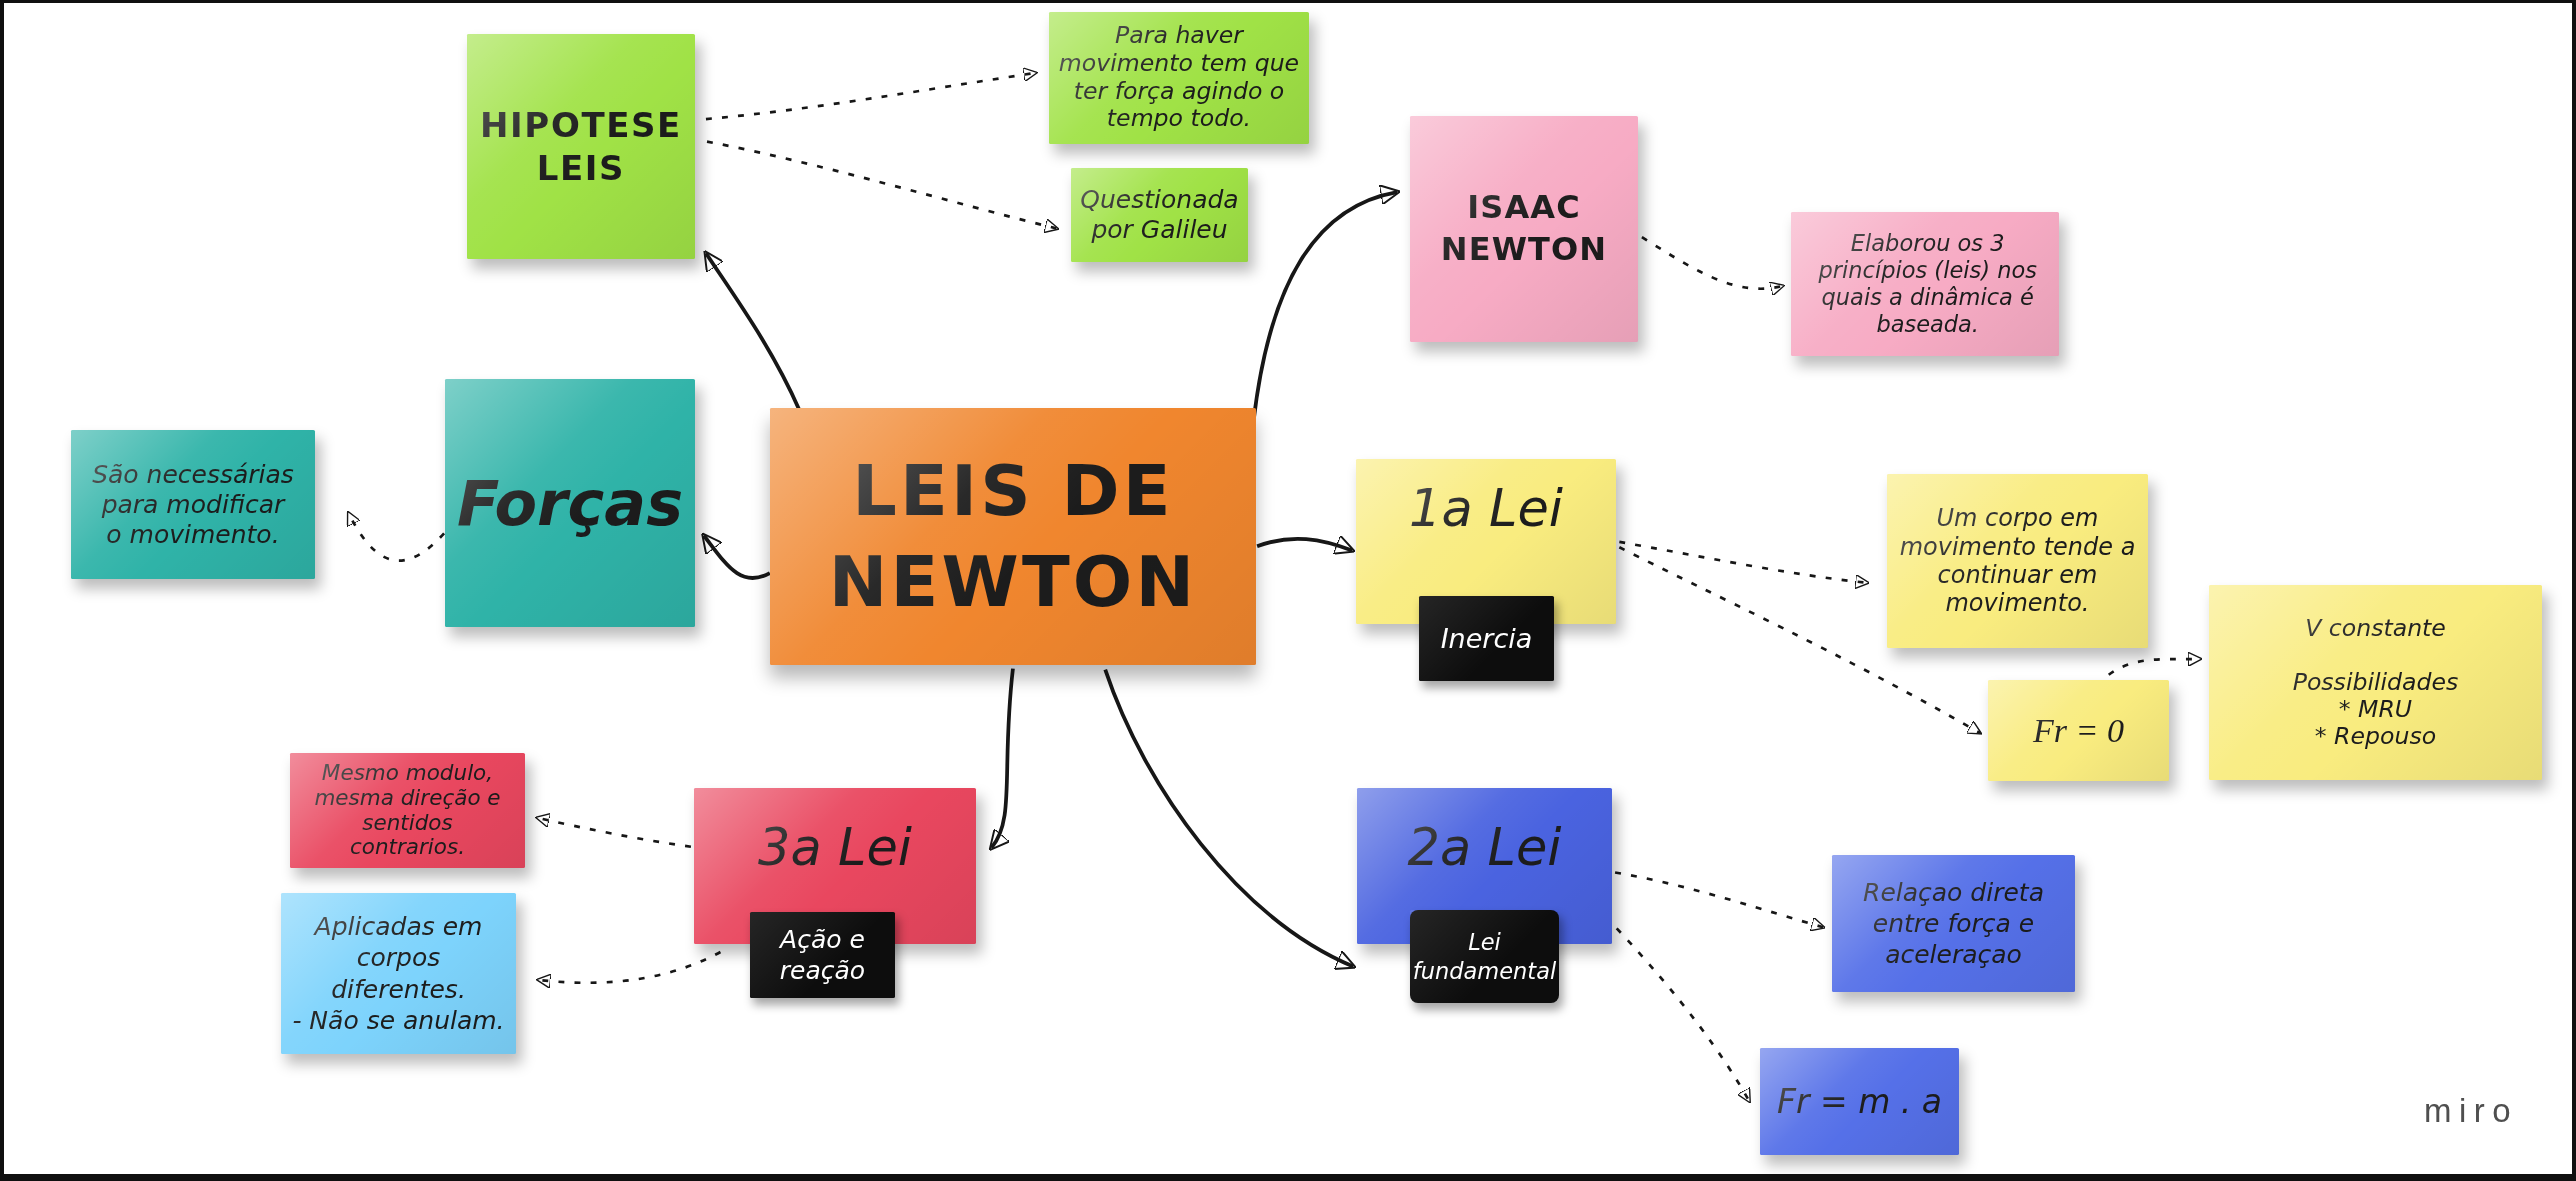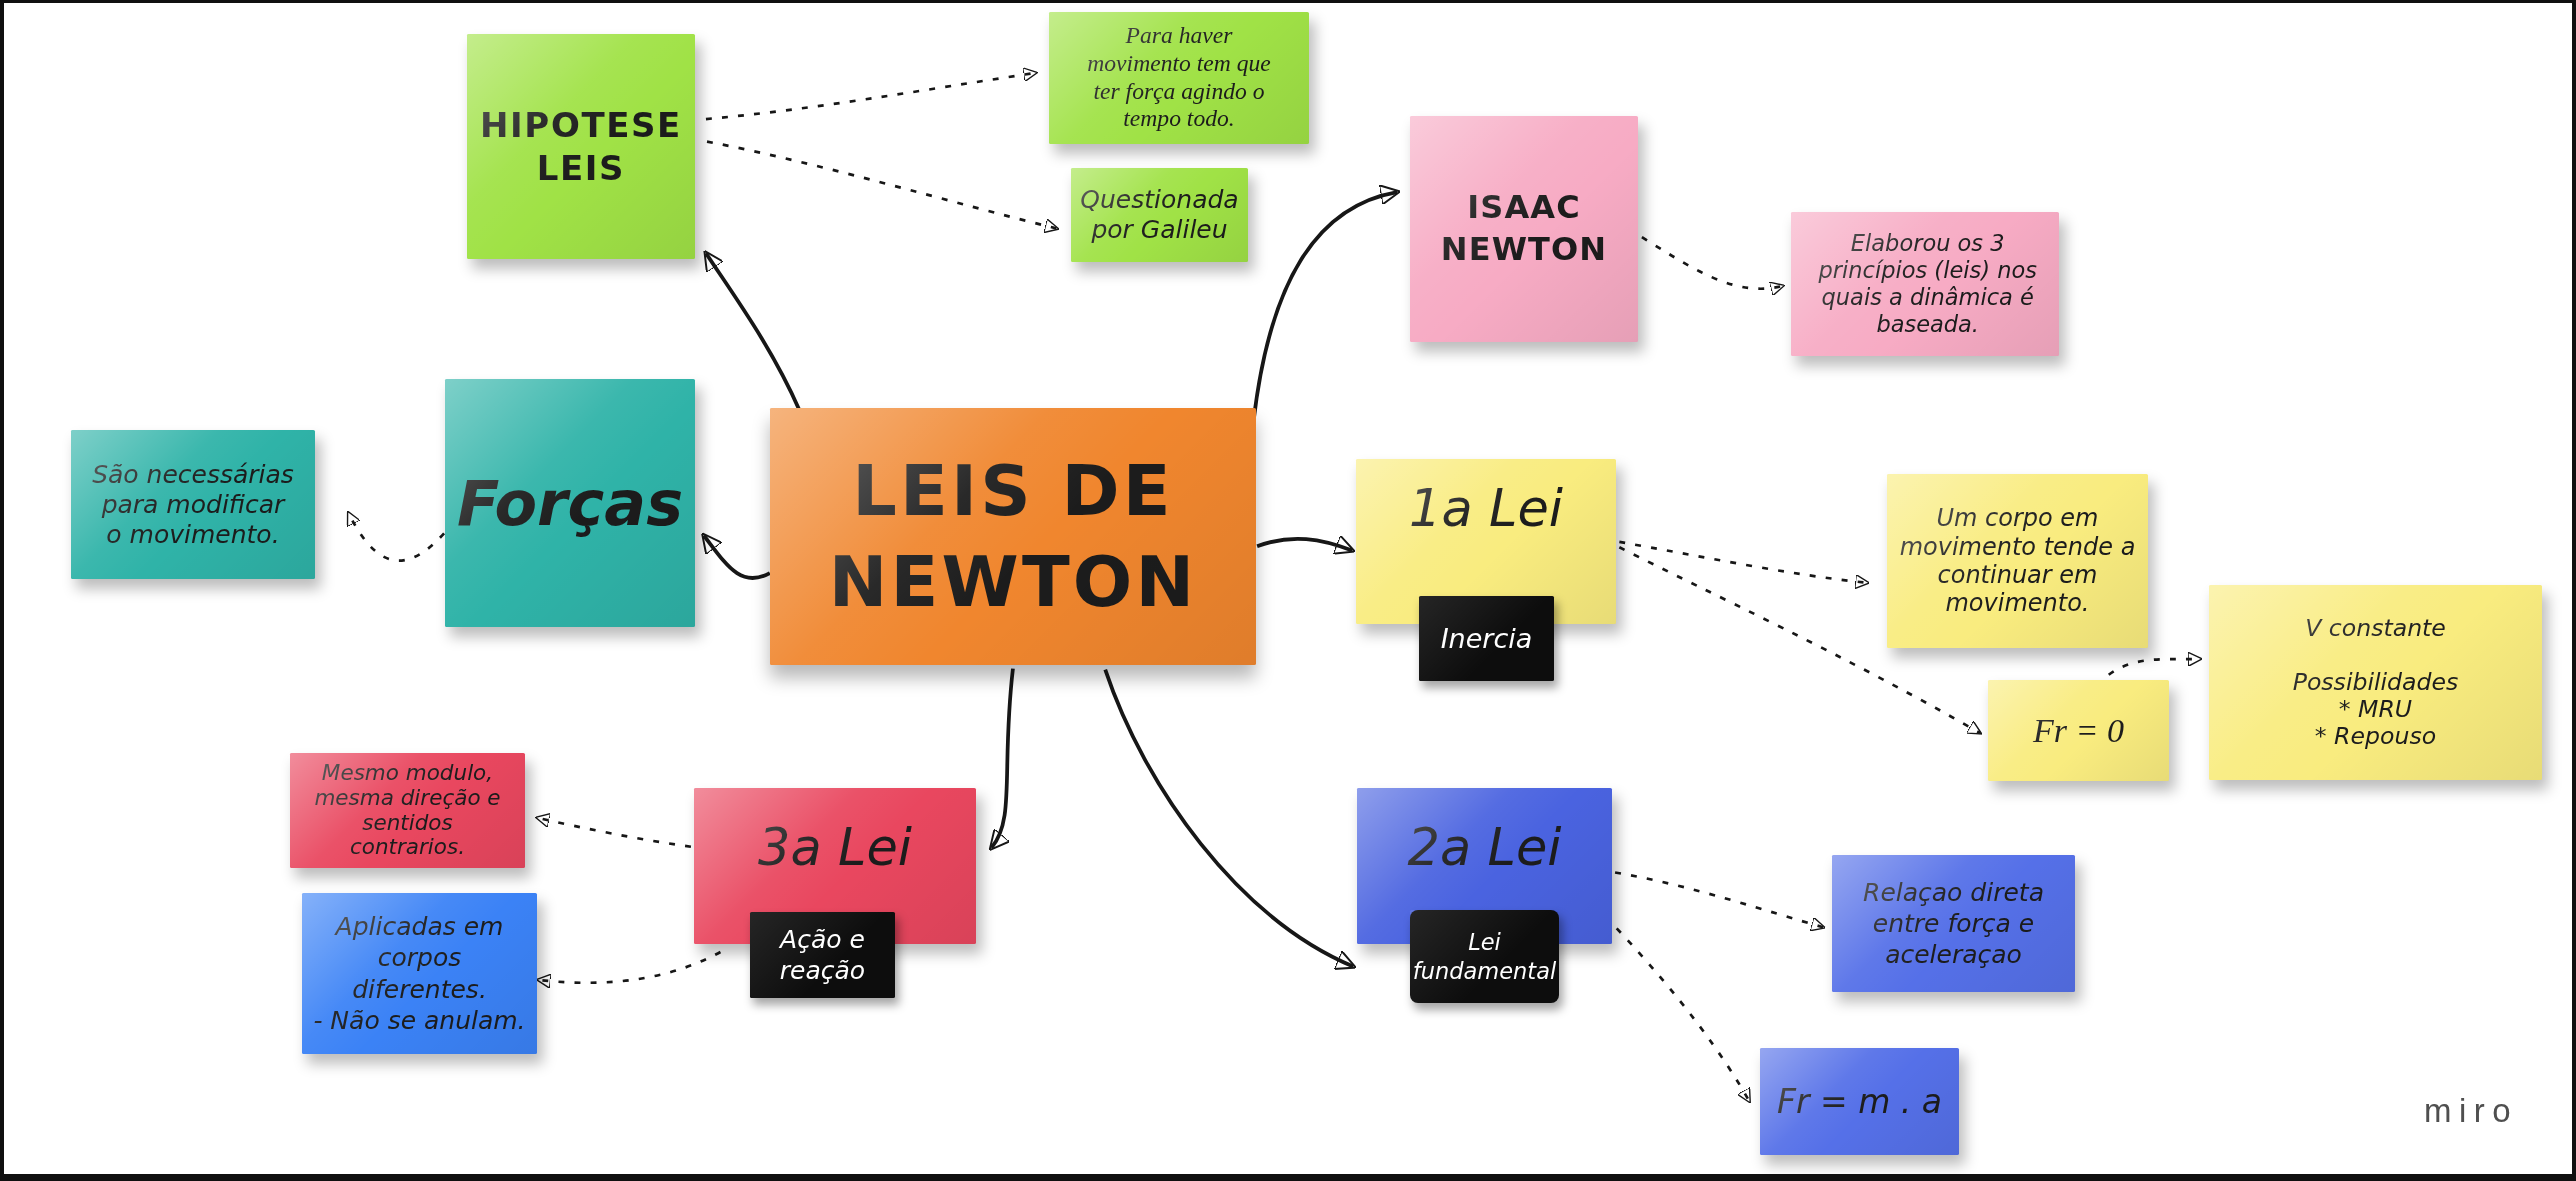--- a/index.html
+++ b/index.html
@@ -61,21 +61,21 @@
     <path class="dotted" marker-end="url(#ah)" d="M 3900,1272 C 3952,1212 4020,1224 4092,1222"></path>
     <path class="dotted" marker-end="url(#ah)" d="M 3002,1620 C 3150,1645 3282,1692 3390,1722"></path>
     <path class="dotted" marker-end="url(#ah)" d="M 3005,1724 C 3125,1852 3205,1962 3252,2046"></path>
     <path class="dotted" marker-end="url(#ah)" d="M 1280,1572 C 1180,1558 1082,1538 994,1518"></path>
     <path class="dotted" marker-end="url(#ah)" d="M 1335,1768 C 1225,1828 1100,1832 996,1820"></path>
   </svg>
 
   <div class="note title-text" style="left: 463px; top: 31px; width: 228px; height: 225px; font-size: 34px; line-height: 1.25; letter-spacing: 1.6px; background: rgb(160, 226, 70);">HIPOTESE
 LEIS</div>
 
-  <div class="note script-text" style="left: 1045px; top: 8.6px; width: 260px; height: 132px; font-size: 23.6px; line-height: 1.18; background: rgb(160, 226, 70); font-family: Liberation Serif, serif;">Para haver
+  <div class="note script-text" style="left: 1045px; top: 8.6px; width: 260px; height: 132px; font-size: 23.6px; line-height: 1.18; background: rgb(160, 226, 70);">Para haver
 movimento tem que
 ter força agindo o
 tempo todo.</div>
 
   <div class="note script-text" style="left: 1067px; top: 165px; width: 177px; height: 94px; font-size: 25px; line-height: 1.2; background: rgb(160, 226, 70);">Questionada
 por Galileu</div>
 
   <div class="note title-text" style="left: 1406px; top: 113px; width: 228px; height: 226px; font-size: 32px; line-height: 1.3; letter-spacing: 1.1px; background: rgb(247, 171, 196);">ISAAC
 NEWTON</div>
 
@@ -121,19 +121,19 @@
 
   <div class="note script-text" style="left: 690px; top: 785px; width: 282px; height: 156px; font-size: 51px; align-items: flex-start; padding-top: 29.5px; background: rgb(233, 71, 95);">3a Lei</div>
   <div class="note tag script-text" style="left: 746px; top: 909px; width: 145px; height: 86px; font-size: 25px; line-height: 1.25; background: rgb(13, 13, 13);">Ação e
 reação</div>
 
   <div class="note script-text" style="left: 286px; top: 750px; width: 235px; height: 115px; font-size: 21.5px; line-height: 1.15; background: rgb(233, 71, 95);">Mesmo modulo,
 mesma direção e
 sentidos
 contrarios.</div>
 
-  <div class="note script-text" style="left: 298px; top: 890px; width: 235px; height: 161px; font-size: 25px; line-height: 1.25; background: #3b82f6;">Aplicadas em
+  <div class="note script-text" style="left: 277px; top: 890px; width: 235px; height: 161px; font-size: 25px; line-height: 1.25; background: #7dd3fc;">Aplicadas em
 corpos diferentes.
 - Não se anulam.</div>
 
   <div class="brand">miro</div>
 </div>
 
 
 </body></html>

